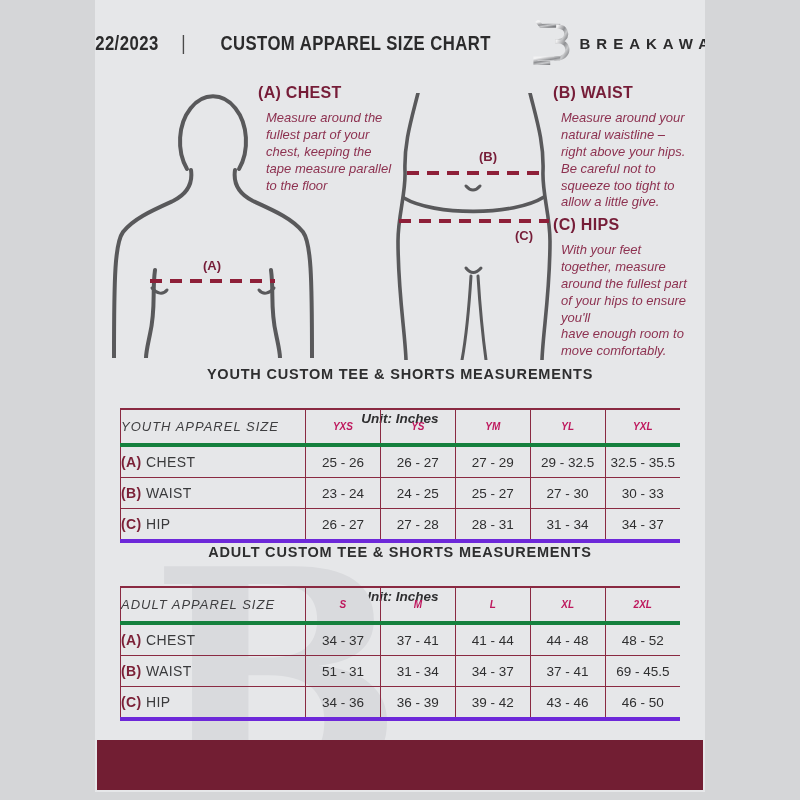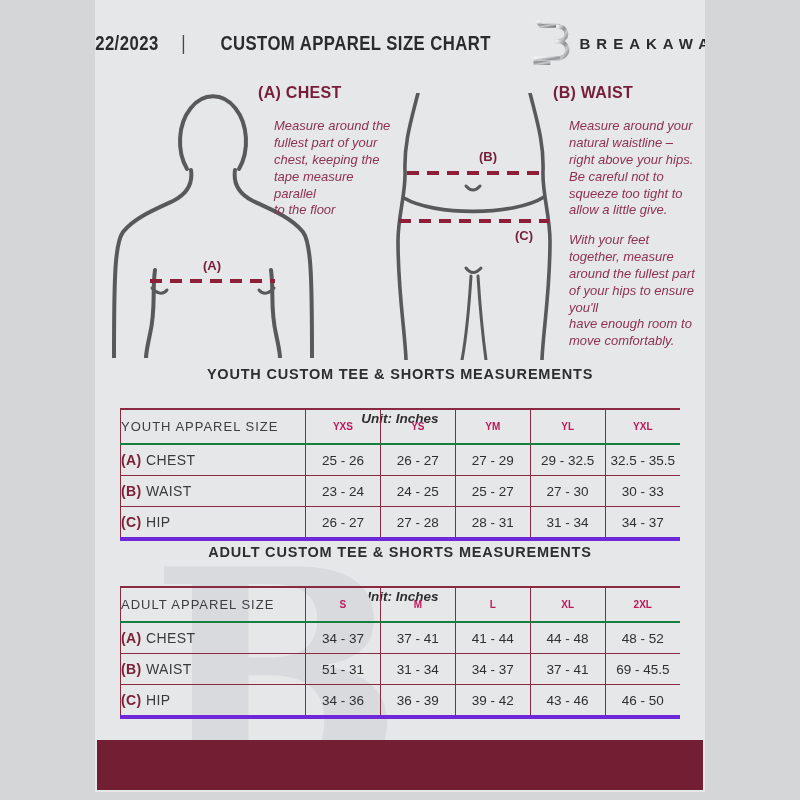--- a/index.html
+++ b/index.html
@@ -30,21 +30,21 @@
   }
   
   .fig{position:absolute;}
   .guide-block{position:absolute;}
   .guide-heading{
     font-weight:700;font-size:16px;color:#761d38;letter-spacing:.3px;
     margin:0 0 8px 0;
   }
   .guide-desc{
     font-style:italic;font-size:13px;line-height:1.3;color:#8d3150;
-    white-space:pre-line;margin:16px;
+    white-space:pre-line;margin:8px;
   }
   
   .section-title{
     position:absolute;left:0;width:100%;text-align:center;
     font-weight:700;font-size:14.5px;color:#2e2e2f;letter-spacing:.8px;
   }
   .unit-line{
     position:absolute;left:0;width:100%;text-align:center;
     font-style:italic;font-weight:700;font-size:13.5px;color:#2f2f30;margin-top:26px;
   }
@@ -54,21 +54,21 @@
   }
   table.size-table col.c0{width:185px;}
   table.size-table th, table.size-table td{
     border-right:1.5px solid #8a2a42;
     border-bottom:1.5px solid #8a2a42;
     padding:0;height:30px;vertical-align:middle;
     background:transparent;
   }
   table.size-table tr th:last-child, table.size-table tr td:last-child{border-right:none;}
   table.size-table{border-top:2px solid #8a2a42;border-left:1.5px solid #8a2a42;}
-  table.size-table thead th{height:33px;border-bottom:2px solid #15803d;}
+  table.size-table thead th{height:33px;border-bottom:4px solid #15803d;font-style:italic;}
   table.size-table tr:last-child td{border-bottom:4px solid #6d28d9;}
   th.label-col{
     text-align:left;padding-left:14px;font-weight:400;font-size:13px;
     color:#3e3e40;letter-spacing:1px;
   }
   th.size-col{font-weight:700;font-size:10px;color:#be185d;text-align:center;}
   td.row-label{
     text-align:left;padding-left:14px;font-size:14px;color:#3a3a3c;
     letter-spacing:.4px;
   }
@@ -160,20 +160,21 @@
     <div class="guide-heading">(B) WAIST</div>
     <p class="guide-desc">Measure around your
 natural waistline –
 right above your hips.
 Be careful not to
 squeeze too tight to
 allow a little give.</p>
   </div>
 
   <div class="guide-block" style="left:458px;top:216px;width:165px;">
+    <div class="guide-heading">(C) HIPS</div>
     <p class="guide-desc">With your feet
 together, measure
 around the fullest part
 of your hips to ensure
 you'll
 have enough room to
 move comfortably.</p>
   </div>
 
   <div class="watermark">B</div>

